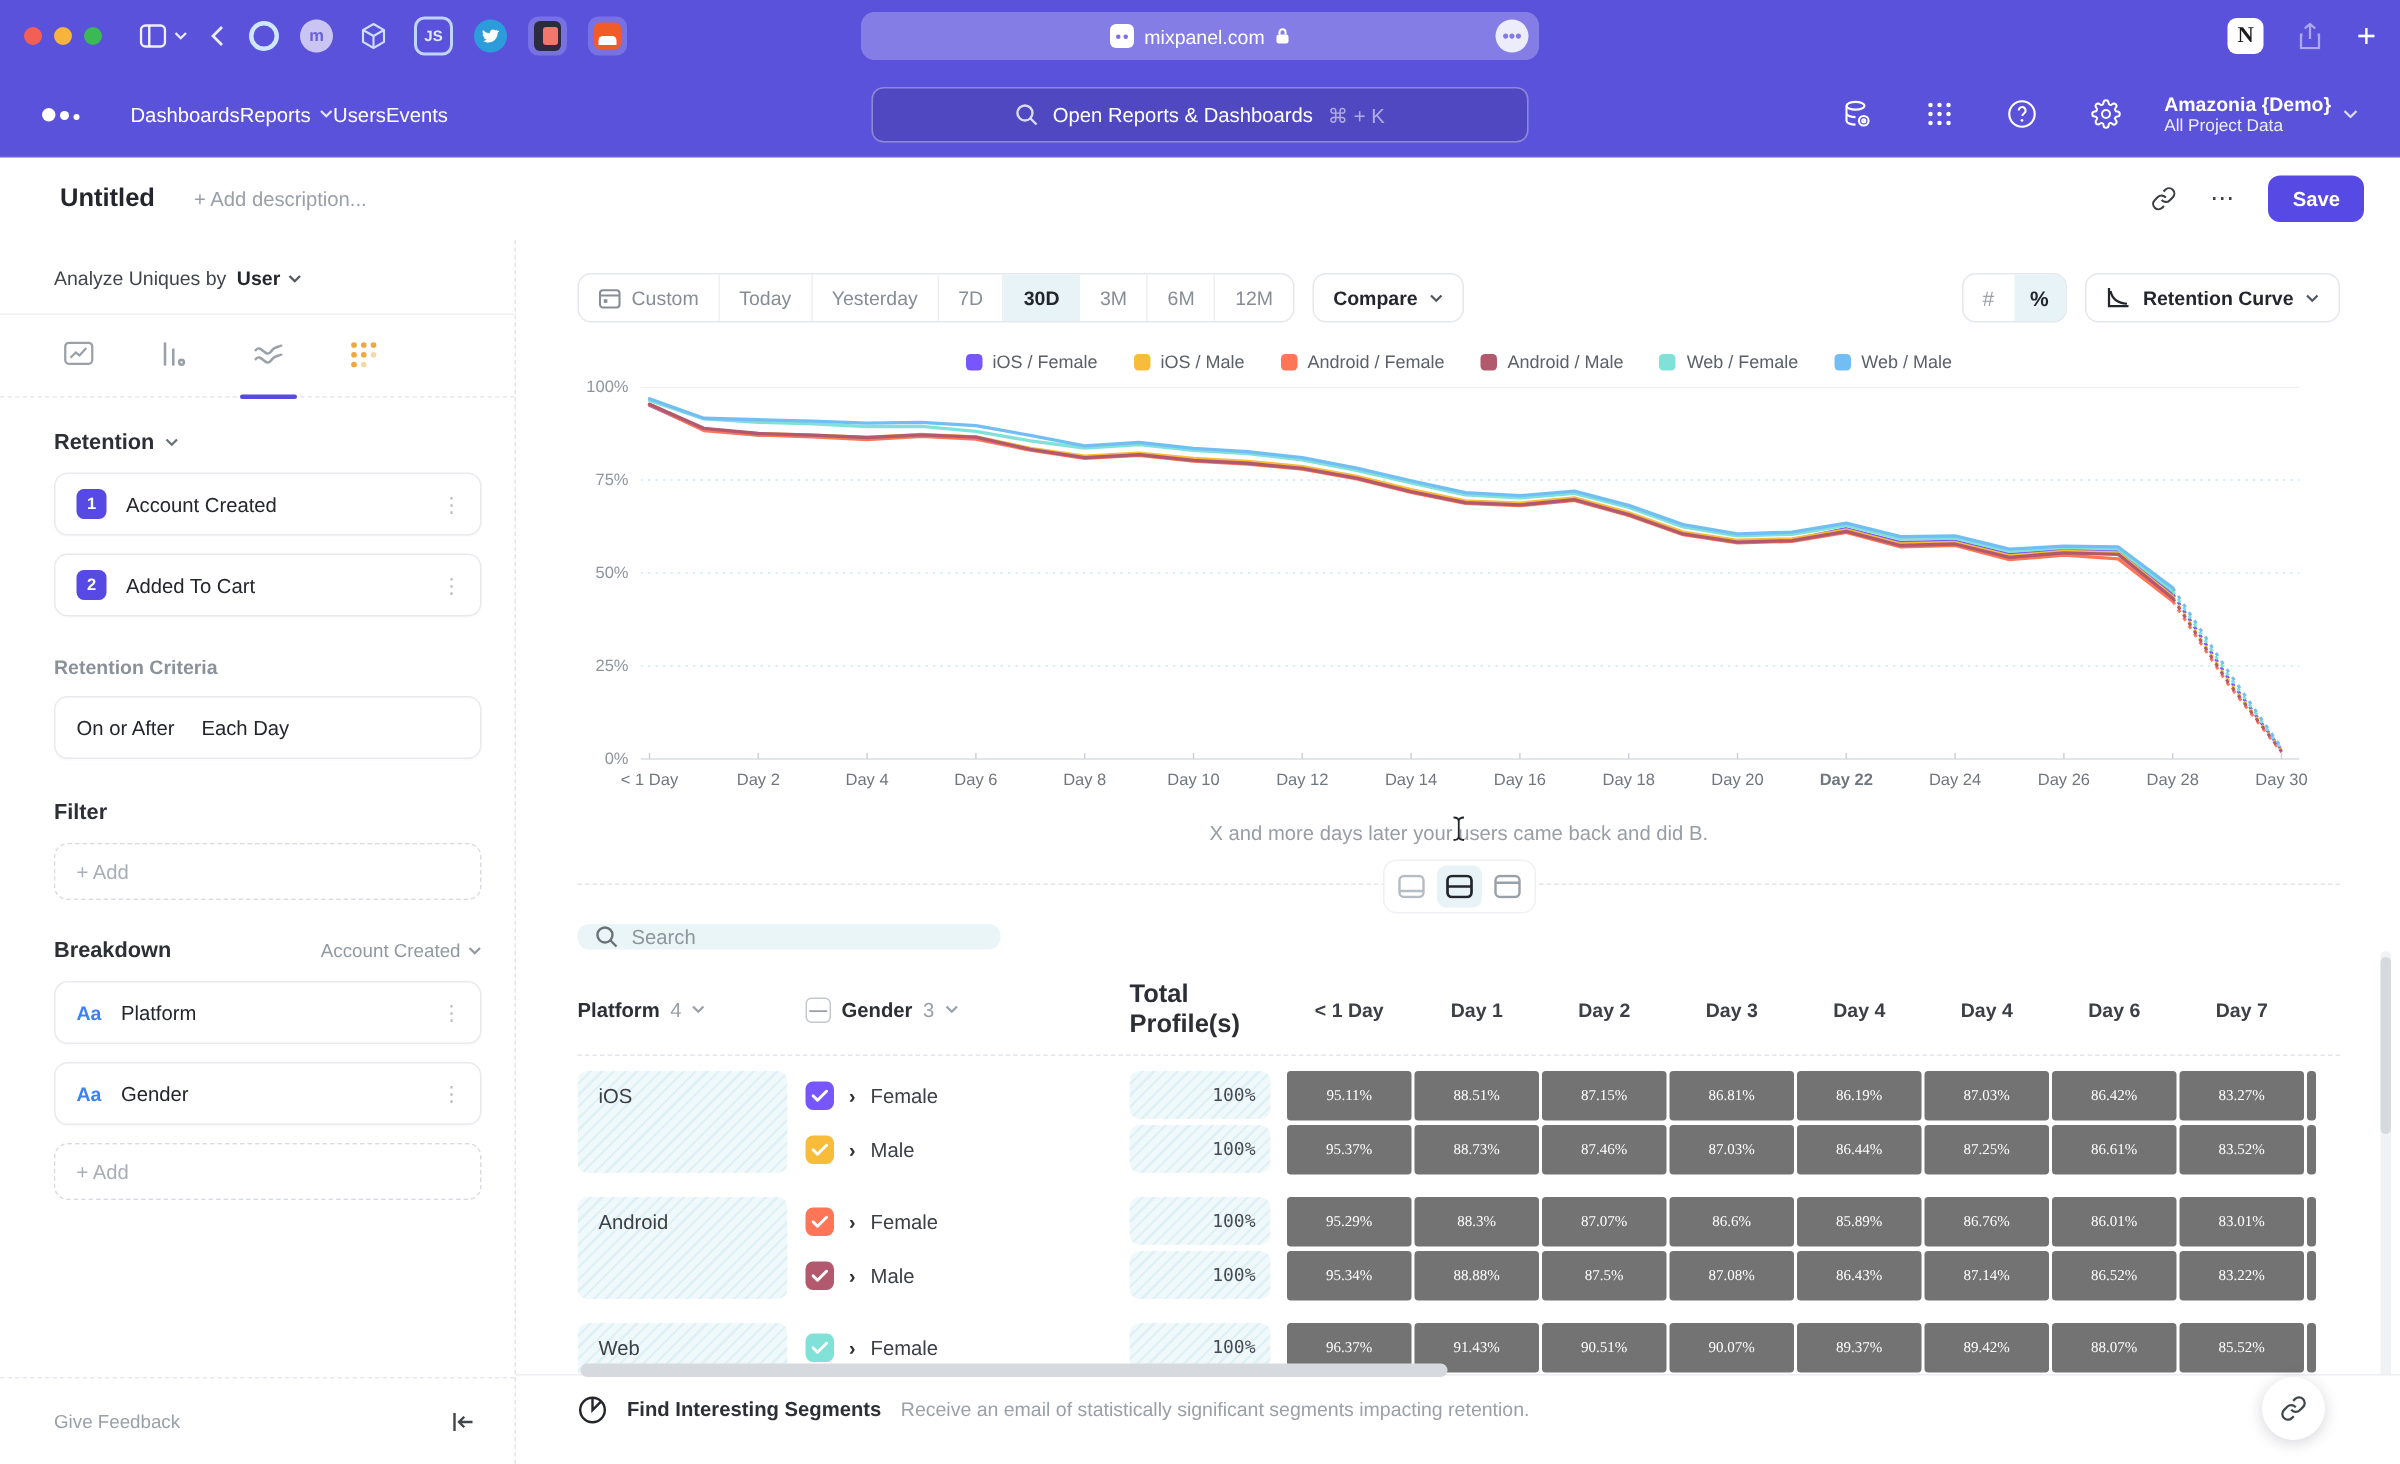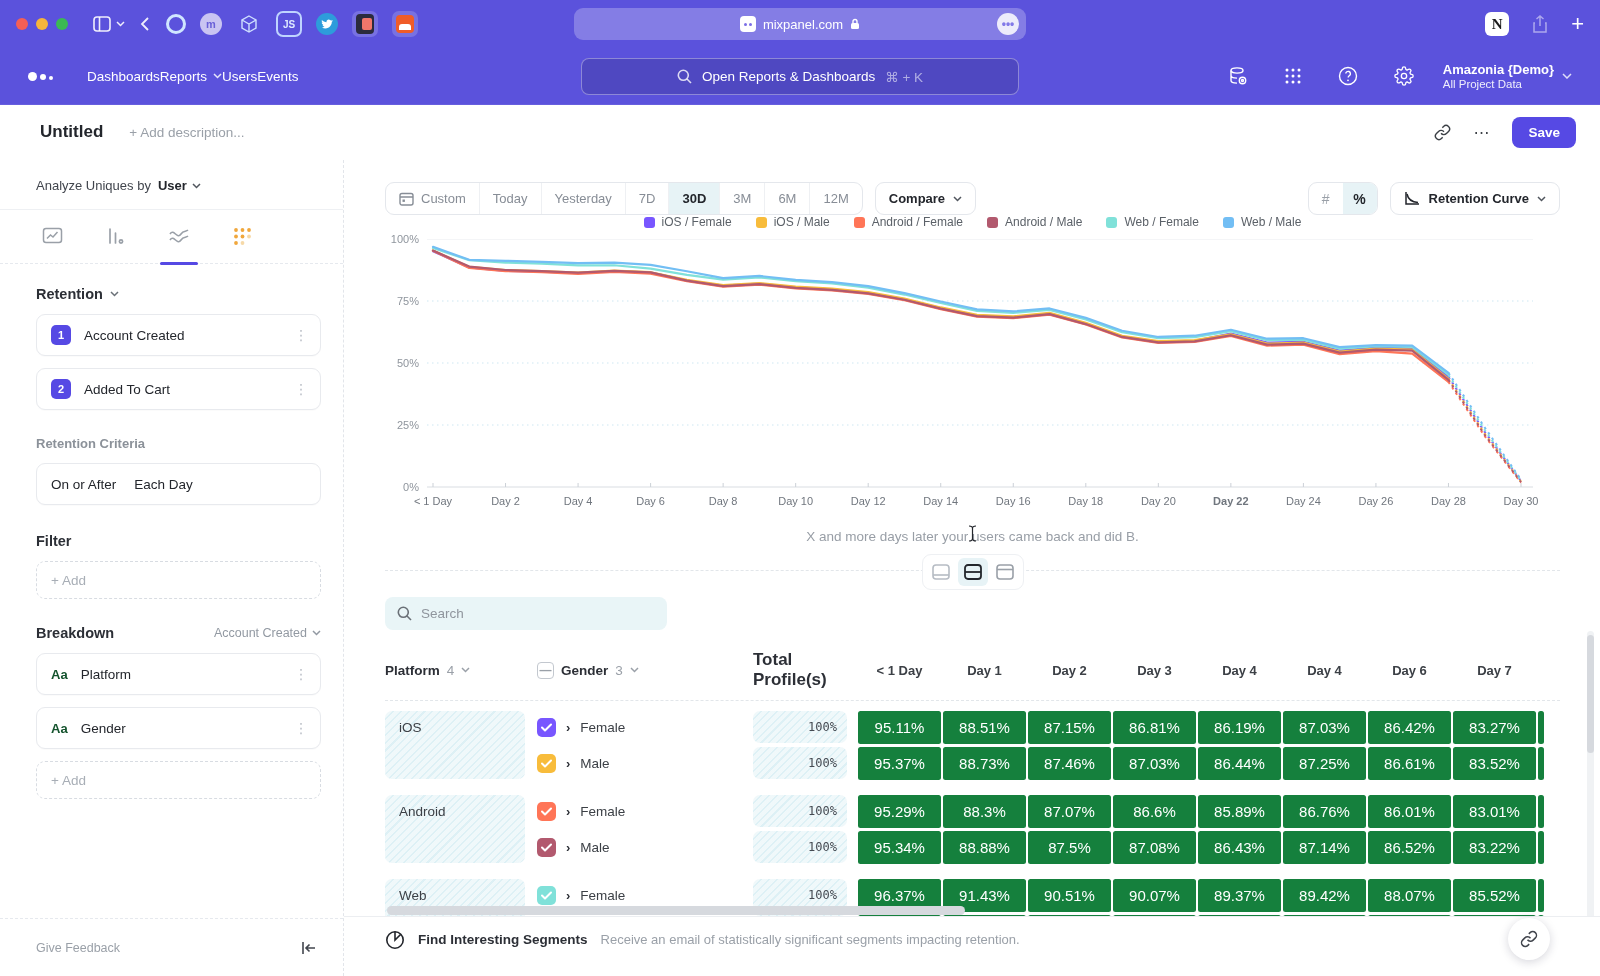--- a/index.html
+++ b/index.html
@@ -64,75 +64,75 @@
   .an-user{font-weight:bold;color:#23262c;display:flex;align-items:center;gap:5px}
   .tabs-row{display:flex;align-items:center;gap:42px;padding:16px 0 12px 6px;border-bottom:1px dashed #e6e9ee;margin:0 -22px 0 -36px;padding-left:42px;position:relative}
   .tab-underline{position:absolute;left:160px;bottom:-2px;width:38px;height:3px;background:#5649e4;border-radius:2px}
   .side-h{font-size:14.5px;font-weight:bold;color:#2c2f36;display:flex;align-items:center;gap:7px}
   .side-h.gray{color:#8b9199;font-weight:bold;font-size:13px}
   .card{background:#fff;border:1px solid #e8eaee;border-radius:9px;height:42px;display:flex;align-items:center;padding:0 12px 0 14px;margin-top:12px;box-shadow:0 1px 1px rgba(20,20,40,.02)}
   .badge{width:20px;height:20px;border-radius:5px;background:#5649e4;color:#fff;font-size:11px;font-weight:bold;display:flex;align-items:center;justify-content:center;margin-right:13px}
   .card-label{font-size:13.5px;color:#23262c}
   .kebab{margin-left:auto;color:#b9bec6;font-size:14px}
   .dash-card{border:1px dashed #d8dce2;border-radius:9px;height:38px;display:flex;align-items:center;padding:0 14px;margin-top:12px;color:#a8aeb6;font-size:13.5px;gap:6px}
-  .aa{color:#14532d;font-size:13px;font-weight:bold;margin-right:13px}
+  .aa{color:#3b82f6;font-size:13px;font-weight:bold;margin-right:13px}
   .bd-row{display:flex;align-items:center;justify-content:space-between;margin-top:26px}
   .bd-val{font-size:12.5px;color:#9299a2;display:flex;align-items:center;gap:5px}
   .sidebar-footer{position:absolute;bottom:0;left:0;right:0;height:58px;border-top:1px dashed #e6e9ee;display:flex;align-items:center;justify-content:space-between;padding:0 26px 0 36px;color:#9aa0a8;font-size:12.5px}
 
   
   .main{flex:1;position:relative;padding:0 40px 0 41px;overflow:hidden}
   .toolbar{margin-top:22px;display:flex;align-items:center}
   .seg{display:flex;align-items:center;border:1px solid #e4e7ec;border-radius:9px;overflow:hidden;background:#fff;height:33px}
   .seg-item{padding:0 13px;font-size:13px;color:#878d96;display:flex;align-items:center;gap:7px;height:100%;border-right:1px solid #eef0f3;cursor:pointer;white-space:nowrap}
   .seg-item:last-child{border-right:none}
   .seg-item.active{background:#e7f3f6;color:#23262c;font-weight:bold}
   .pill-btn{border:1px solid #e4e7ec;border-radius:9px;background:#fff;height:33px;display:flex;align-items:center;gap:8px;padding:0 13px;font-size:13px;font-weight:bold;color:#23262c;margin-left:12px;cursor:pointer}
   .tb-right{margin-left:auto;display:flex;align-items:center}
   .unit-seg{display:flex;border:1px solid #e4e7ec;border-radius:9px;overflow:hidden;height:33px;background:#fff}
   .unit-item{width:34px;display:flex;align-items:center;justify-content:center;font-size:14px;color:#9aa0a8;cursor:pointer}
   .unit-item.active{background:#e7f3f6;color:#23262c;font-weight:bold}
 
-  .legend{display:flex;justify-content:center;gap:24px;height:14px}
+  .legend{display:flex;justify-content:center;gap:24px;margin-top:19px;height:14px}
   .lg-item{display:flex;align-items:center;gap:7px;font-size:12px;color:#5b6168}
   .lg-sw{width:11px;height:11px;border-radius:3px}
 
   .chart-zone{display:flex;margin-top:10px}
   .y-axis{width:42px;position:relative;height:248px;flex-shrink:0}
   .y-axis span{position:absolute;right:8px;transform:translateY(-50%);font-size:11px;color:#8f959d}
   .plot{position:relative;width:1106px;height:248px}
   .x-axis{position:relative;height:26px;margin-left:42px;width:1106px}
   .x-axis span{position:absolute;top:8px;transform:translateX(-50%);font-size:11px;color:#70767e;white-space:nowrap}
   .caption{margin-top:16px;text-align:center;font-size:13.5px;color:#989ea6;position:relative}
   .ibeam{position:absolute;left:50%;top:-4px;margin-left:-6px}
 
   .layout-divider{margin-top:26px;border-top:1px dashed #e2e6ea;position:relative;height:0}
   .layout-toggle{position:absolute;left:50%;top:-17px;transform:translateX(-50%);display:flex;background:#fff;border:1px solid #eef0f3;border-radius:9px;padding:3px;gap:2px}
   .lt-btn{width:30px;height:28px;border-radius:6px;display:flex;align-items:center;justify-content:center;cursor:pointer}
   .lt-btn.active{background:#e7f3f6}
 
   
   .table-sec{margin-top:26px}
-  .search-box{width:282px;height:33px;background:#e9f5f7;border-radius:8px;display:flex;align-items:center;gap:9px;padding:0 12px;color:#8f959d;font-size:13.5px}
+  .search-box{width:282px;height:17px;background:#e9f5f7;border-radius:8px;display:flex;align-items:center;gap:9px;padding:0 12px;color:#8f959d;font-size:13.5px}
   .t-header{display:grid;grid-template-columns:152px 216px 104px repeat(8,85px) 8px;align-items:center;margin-top:20px;padding-bottom:10px;border-bottom:1px dashed #e2e6ea}
   .th-plat,.th-gen{display:flex;align-items:center;gap:7px;font-size:13.5px;font-weight:bold;color:#2c2f36}
   .th-count{color:#9aa0a8;font-weight:normal}
   .th-total{font-size:17px;font-weight:bold;color:#2c2f36;text-align:left;padding-right:10px}
   .th-day{font-size:13px;font-weight:bold;color:#3c4046;text-align:center}
   .indet{width:17px;height:17px;border:1.5px solid #c3c8cf;border-radius:4px;display:flex;align-items:center;justify-content:center;color:#9aa0a8;font-size:12px;background:#fff}
   #table-groups{margin-top:8px;height:212px;overflow:hidden;position:relative}
   .t-group{position:relative;padding-left:152px;margin-bottom:12px}
   .plat-chip{position:absolute;left:0;top:2px;bottom:2px;width:140px;border-radius:7px;padding:9px 0 0 14px;font-size:13.5px;color:#3c4046}
   .striped{background:repeating-linear-gradient(135deg,rgba(124,199,219,.20) 0 1.5px,rgba(124,199,219,.05) 1.5px 5.5px),#f6fbfc}
   .t-row{display:grid;grid-template-columns:216px 104px repeat(8,85px) 8px;height:36px}
   .g-cell{display:flex;align-items:center;gap:10px;font-size:13.5px;color:#3c4046}
   .chk{width:19px;height:19px;border-radius:5px;display:flex;align-items:center;justify-content:center;flex-shrink:0}
   .expand{color:#2c2f36;font-weight:bold;font-size:13px}
   .total-cell{margin:2px 10px 2px 0;border-radius:7px;display:flex;align-items:center;justify-content:flex-end;padding-right:10px;font-family:"DejaVu Sans Mono",monospace;font-size:12px;color:#454a52}
-  .val-cell{margin:1.5px 1px;background:#15803d;border-radius:2.5px;display:flex;align-items:center;justify-content:center;color:#fff;font-family:Liberation Sans, sans-serif;font-size:15px}
+  .val-cell{margin:1.5px 1px;background:#737373;border-radius:2.5px;display:flex;align-items:center;justify-content:center;color:#fff;font-family:Liberation Serif, serif;font-size:10px}
   .h-scroll{position:absolute;left:2px;bottom:4px;width:578px;height:9px;background:#d6d9de;border-radius:5px}
   .v-scroll{position:absolute;right:-34px;top:0;width:7px;height:290px;background:#f0f2f4;border-radius:4px}
   .v-thumb{position:absolute;top:4px;left:0;width:7px;height:118px;background:#d6d9de;border-radius:4px}
 
   .main-footer{position:absolute;left:0;right:0;bottom:0;height:60px;background:#fff;border-top:1px solid #eceef1;display:flex;align-items:center;padding:0 40px 14px 41px;gap:13px}
   .mf-title{font-size:13.5px;font-weight:bold;color:#2c2f36}
   .mf-sub{font-size:13px;color:#9aa0a8}
   .float-link{position:absolute;right:50px;bottom:16px;width:42px;height:42px;border-radius:50%;background:#fff;box-shadow:0 2px 10px rgba(30,30,60,.18);display:flex;align-items:center;justify-content:center;cursor:pointer}
 </style>
 </head>

